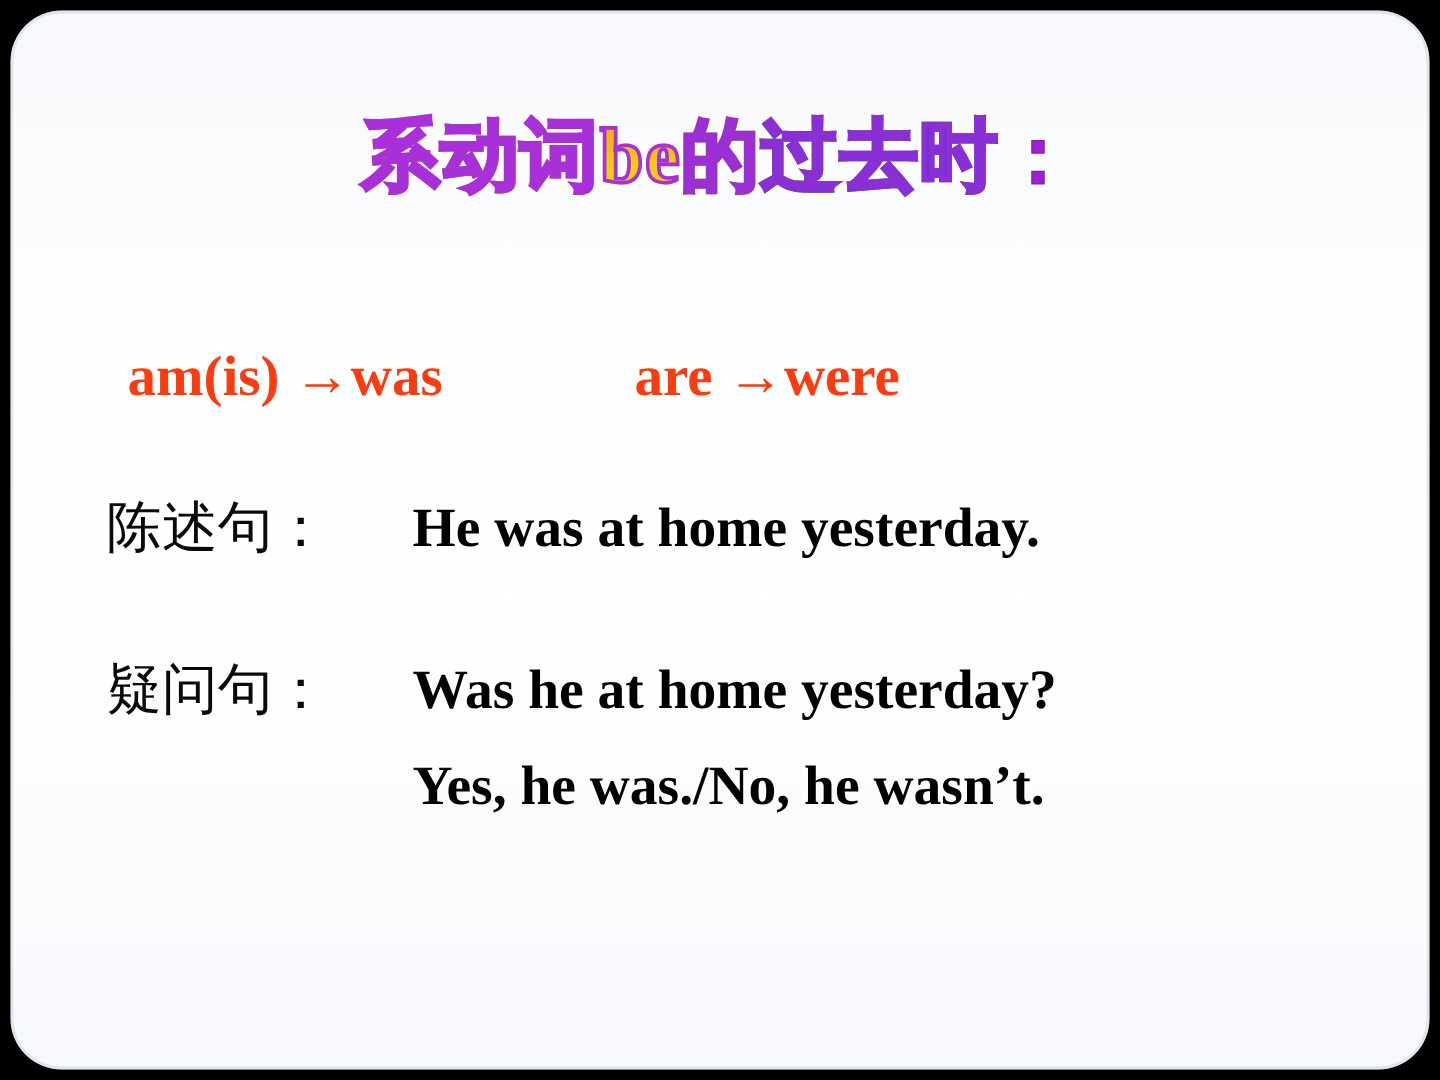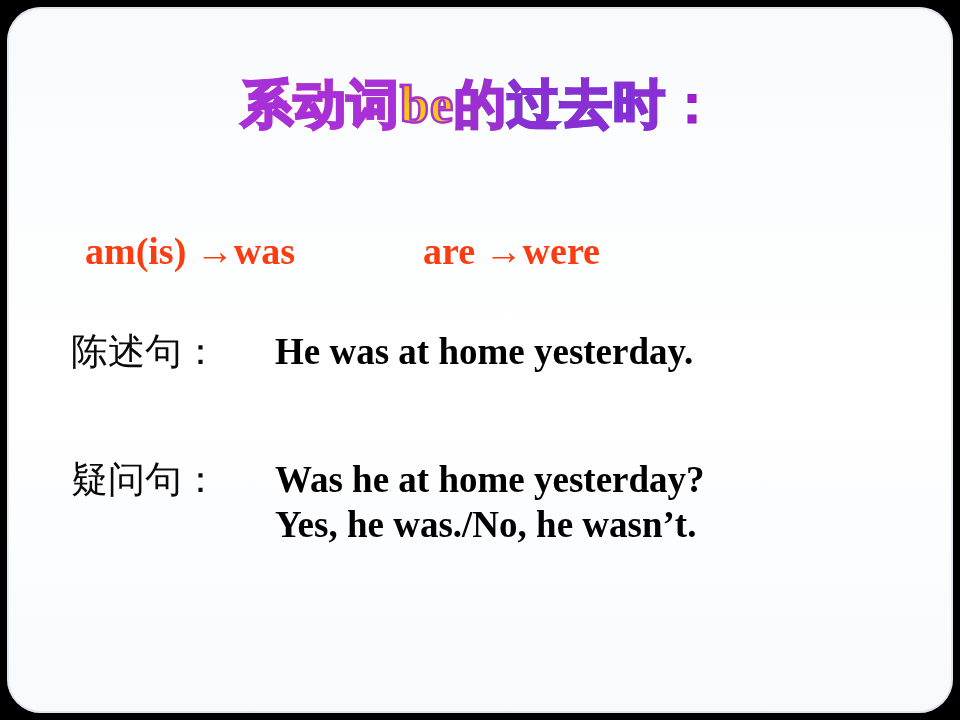--- a/index.html
+++ b/index.html
@@ -135,21 +135,21 @@
   .en-text {
     display: inline-block;
     font-size: 37px;
     font-weight: bold;
     color: #000000;
     vertical-align: baseline;
   }
 
   #line-statement { top: 292px; margin-top: 28px; }
   #line-negative  { top: 360px; }
-  #line-question  { top: 428px; margin-top: 20px; }
+  #line-question  { top: 428px; }
 
   #line-answer {
     position: absolute;
     left: 268px;
     top: 496px;
     width: 680px;
     white-space: nowrap;
     font-size: 37px;
     font-weight: bold;
     color: #000000;

